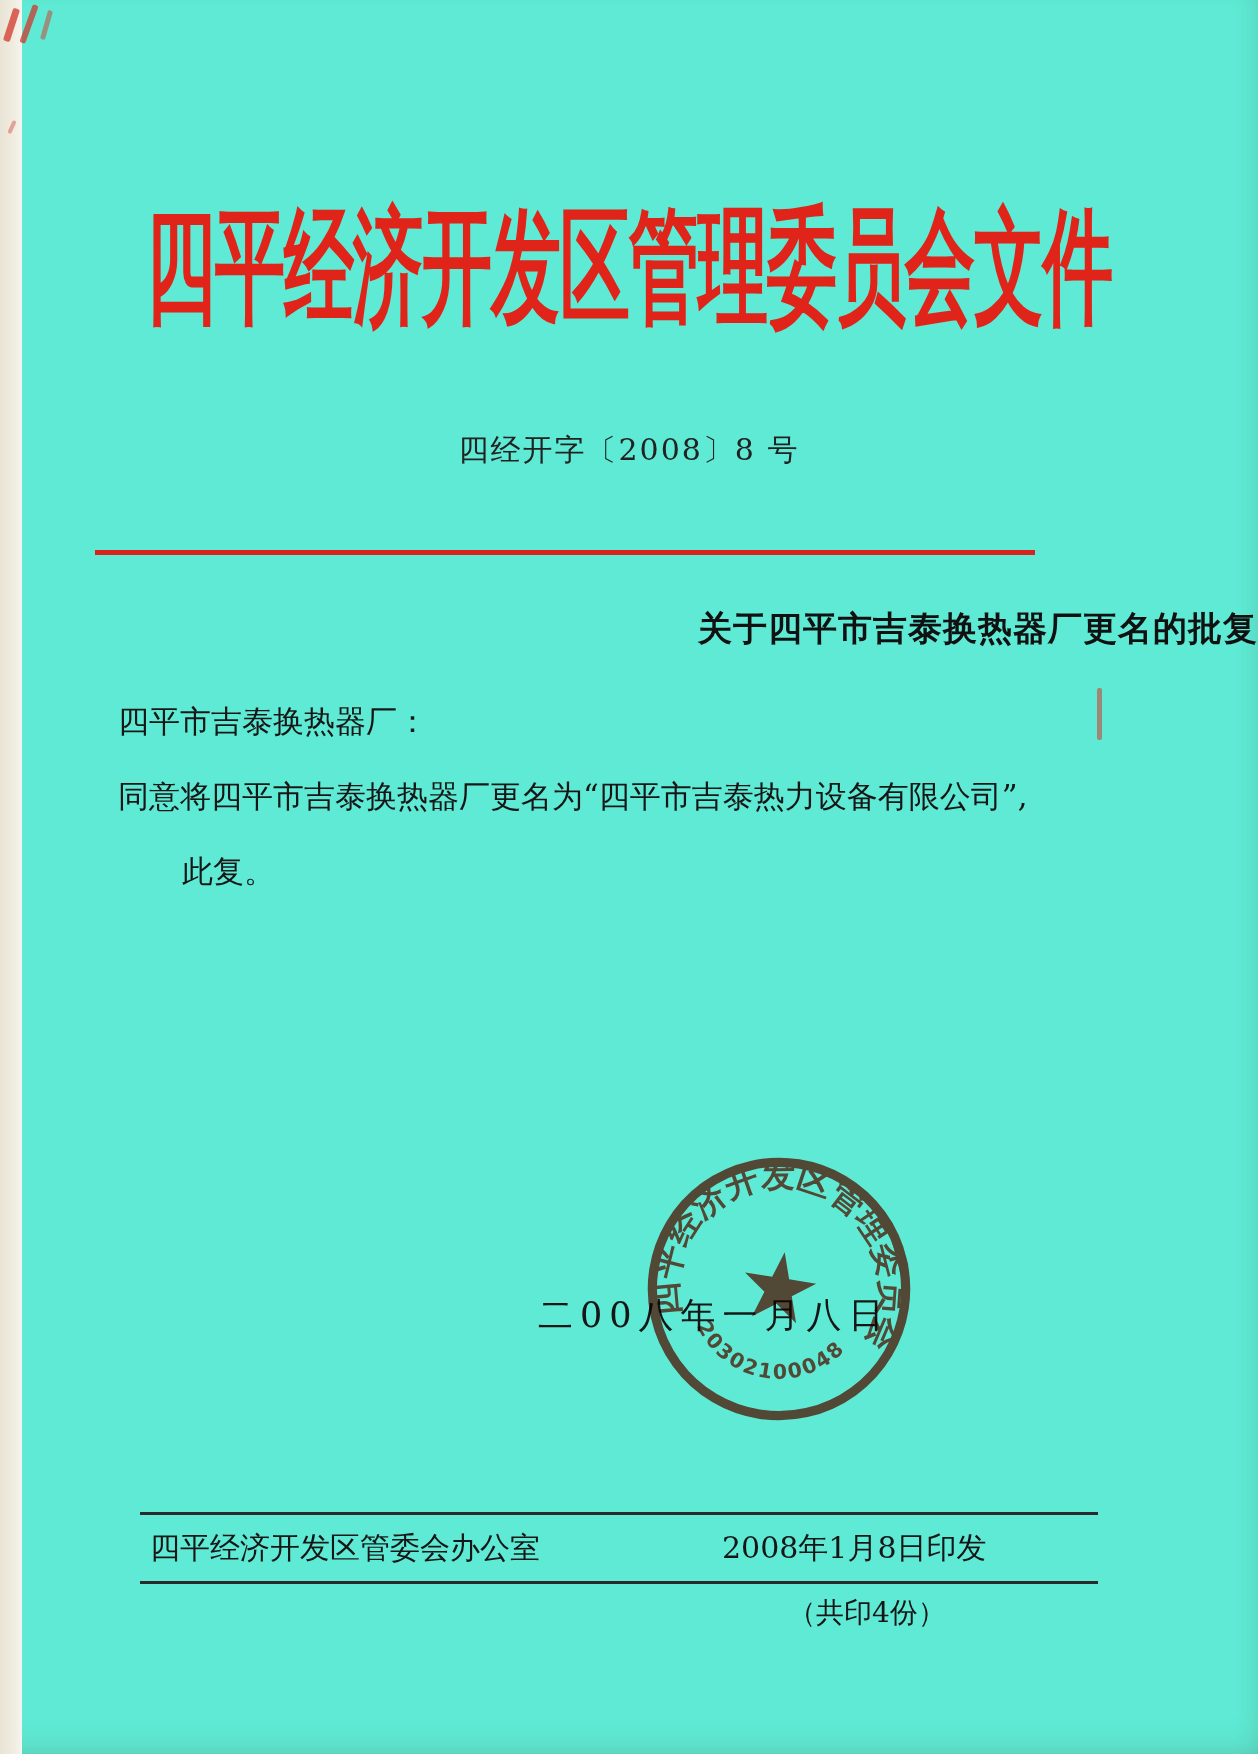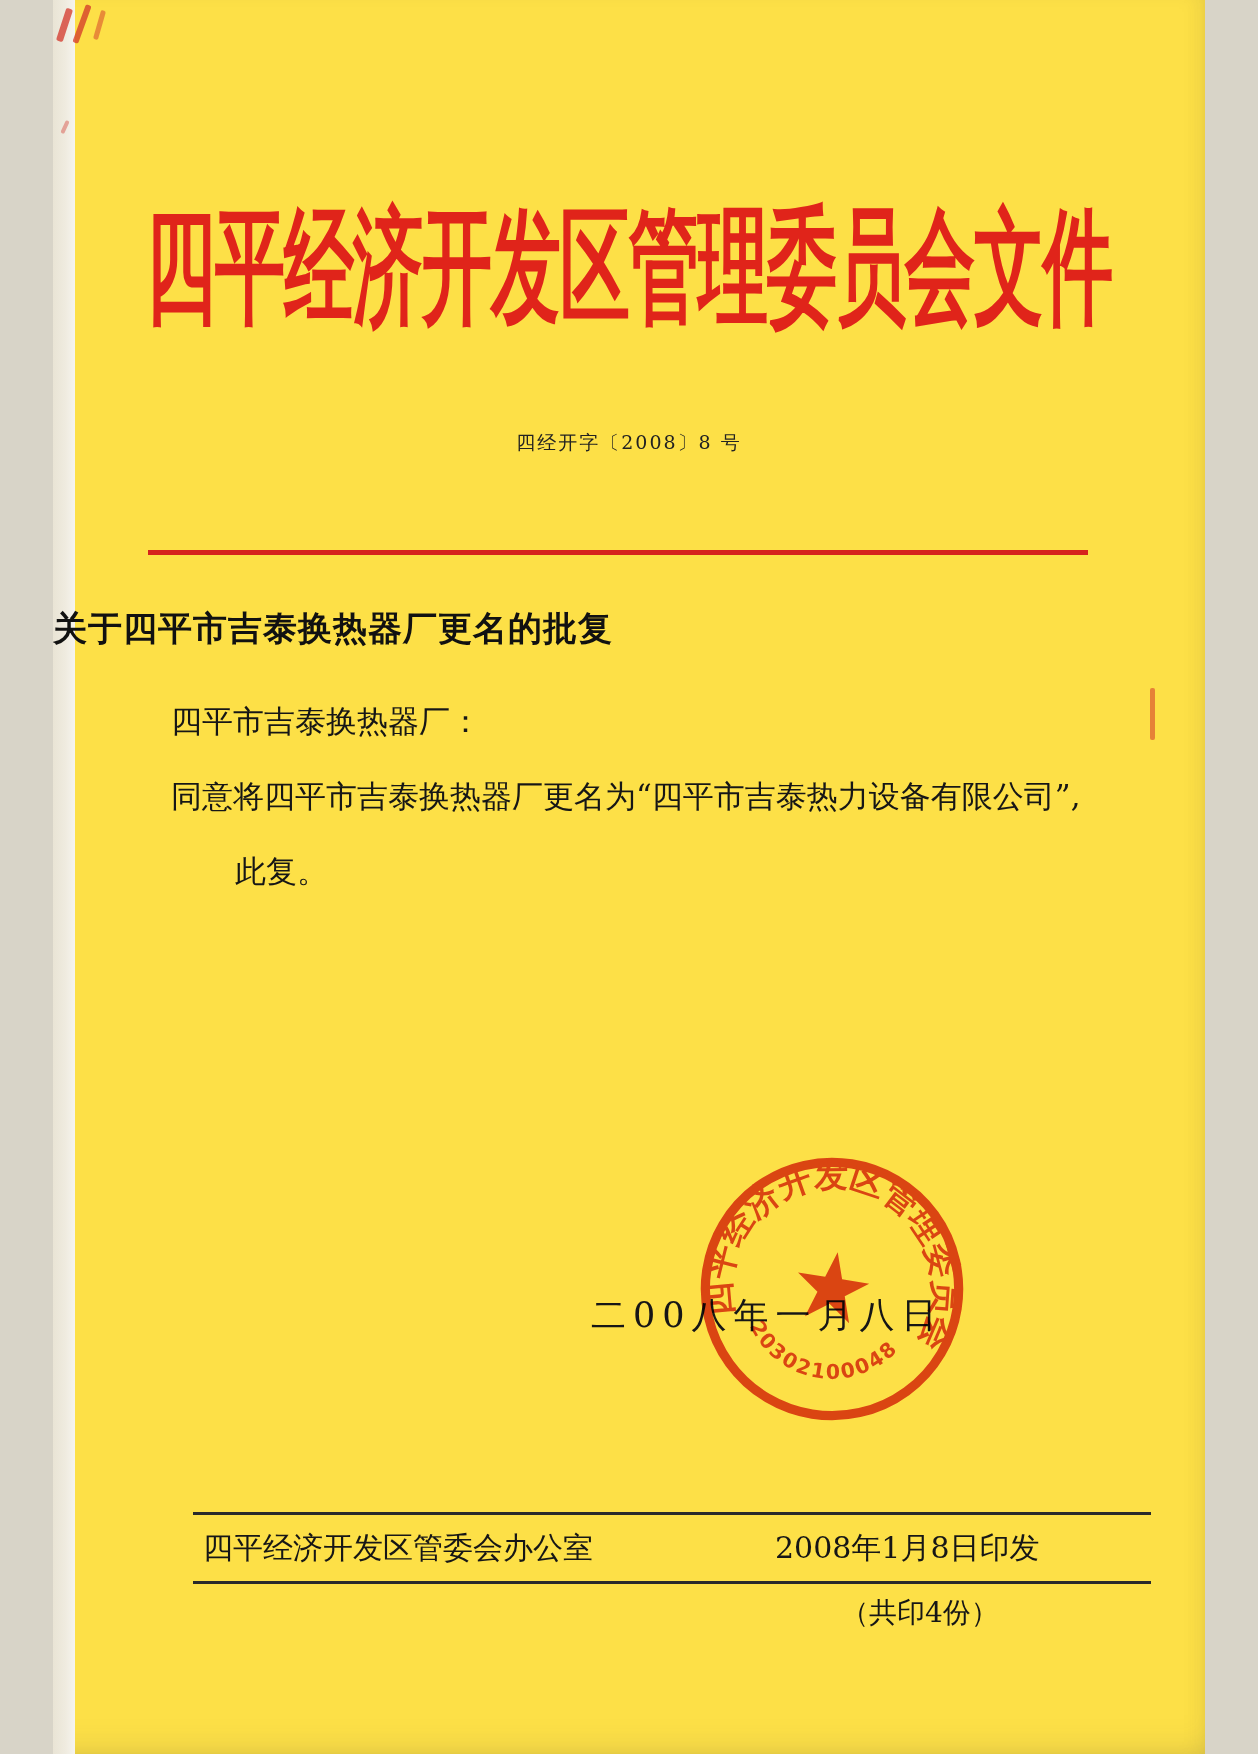--- a/index.html
+++ b/index.html
@@ -1,22 +1,22 @@
 <!DOCTYPE html>
 <html><head>
 <meta charset="utf-8">
 <style>
   * { margin: 0; padding: 0; box-sizing: border-box; }
   html, body { background: #d8d4c8; }
   .page {
     position: relative;
-    width: 1152px;
+    width: 1258px;
     height: 1754px;
     margin: 0 auto;
-    background: #fde047;
+    background: #5eead4;
     overflow: hidden;
     font-family: "DejaVu Serif", "Liberation Serif", serif;
     color: #1c1c1c;
     box-shadow: inset 0 -18px 40px -28px rgba(80,75,60,.35),
                 inset -14px 0 30px -24px rgba(80,75,60,.25);
   }
   
   .edge-band {
     position: absolute; left: 0; top: 0; bottom: 0; width: 22px;
     background: linear-gradient(90deg, #e9e4d5 0%, #efebdf 55%, #f6f4ee 100%);
@@ -32,29 +32,29 @@
     position: absolute; top: 204px; left: 0; width: 100%;
     text-align: center; white-space: nowrap;
     font-family: "DejaVu Serif", "Liberation Serif", serif;
     font-weight: bold; font-size: 70px; line-height: 70px;
     letter-spacing: -1px;
     color: #e0241a;
     transform: scaleY(1.8); transform-origin: center top;
   }
   .doc-number {
     position: absolute; top: 430px; left: 0; width: 100%;
-    text-align: center; font-size: 19px; letter-spacing: 2px; color: #222;
+    text-align: center; font-size: 30px; letter-spacing: 2px; color: #222;
   }
   .red-rule {
     position: absolute; top: 550px; left: 95px; width: 940px; height: 5px;
     background: #d6231c;
   }
   .doc-title {
     position: absolute; top: 606px; left: 0; width: 100%;
-    text-align: left;
+    text-align: right;
     font-family: "DejaVu Sans", "Liberation Sans", sans-serif;
     font-weight: bold; font-size: 34px; letter-spacing: 1px; color: #111;
   }
   .body-block { position: absolute; top: 684px; left: 118px; width: 960px; }
   .body-line { font-size: 31px; line-height: 75px; white-space: nowrap; color: #161616; }
   .indent { text-indent: 64px; }
 
   .date-line {
     position: absolute; top: 1292px; left: 538px;
     font-size: 35px; letter-spacing: 7px; color: #161616; z-index: 2;

